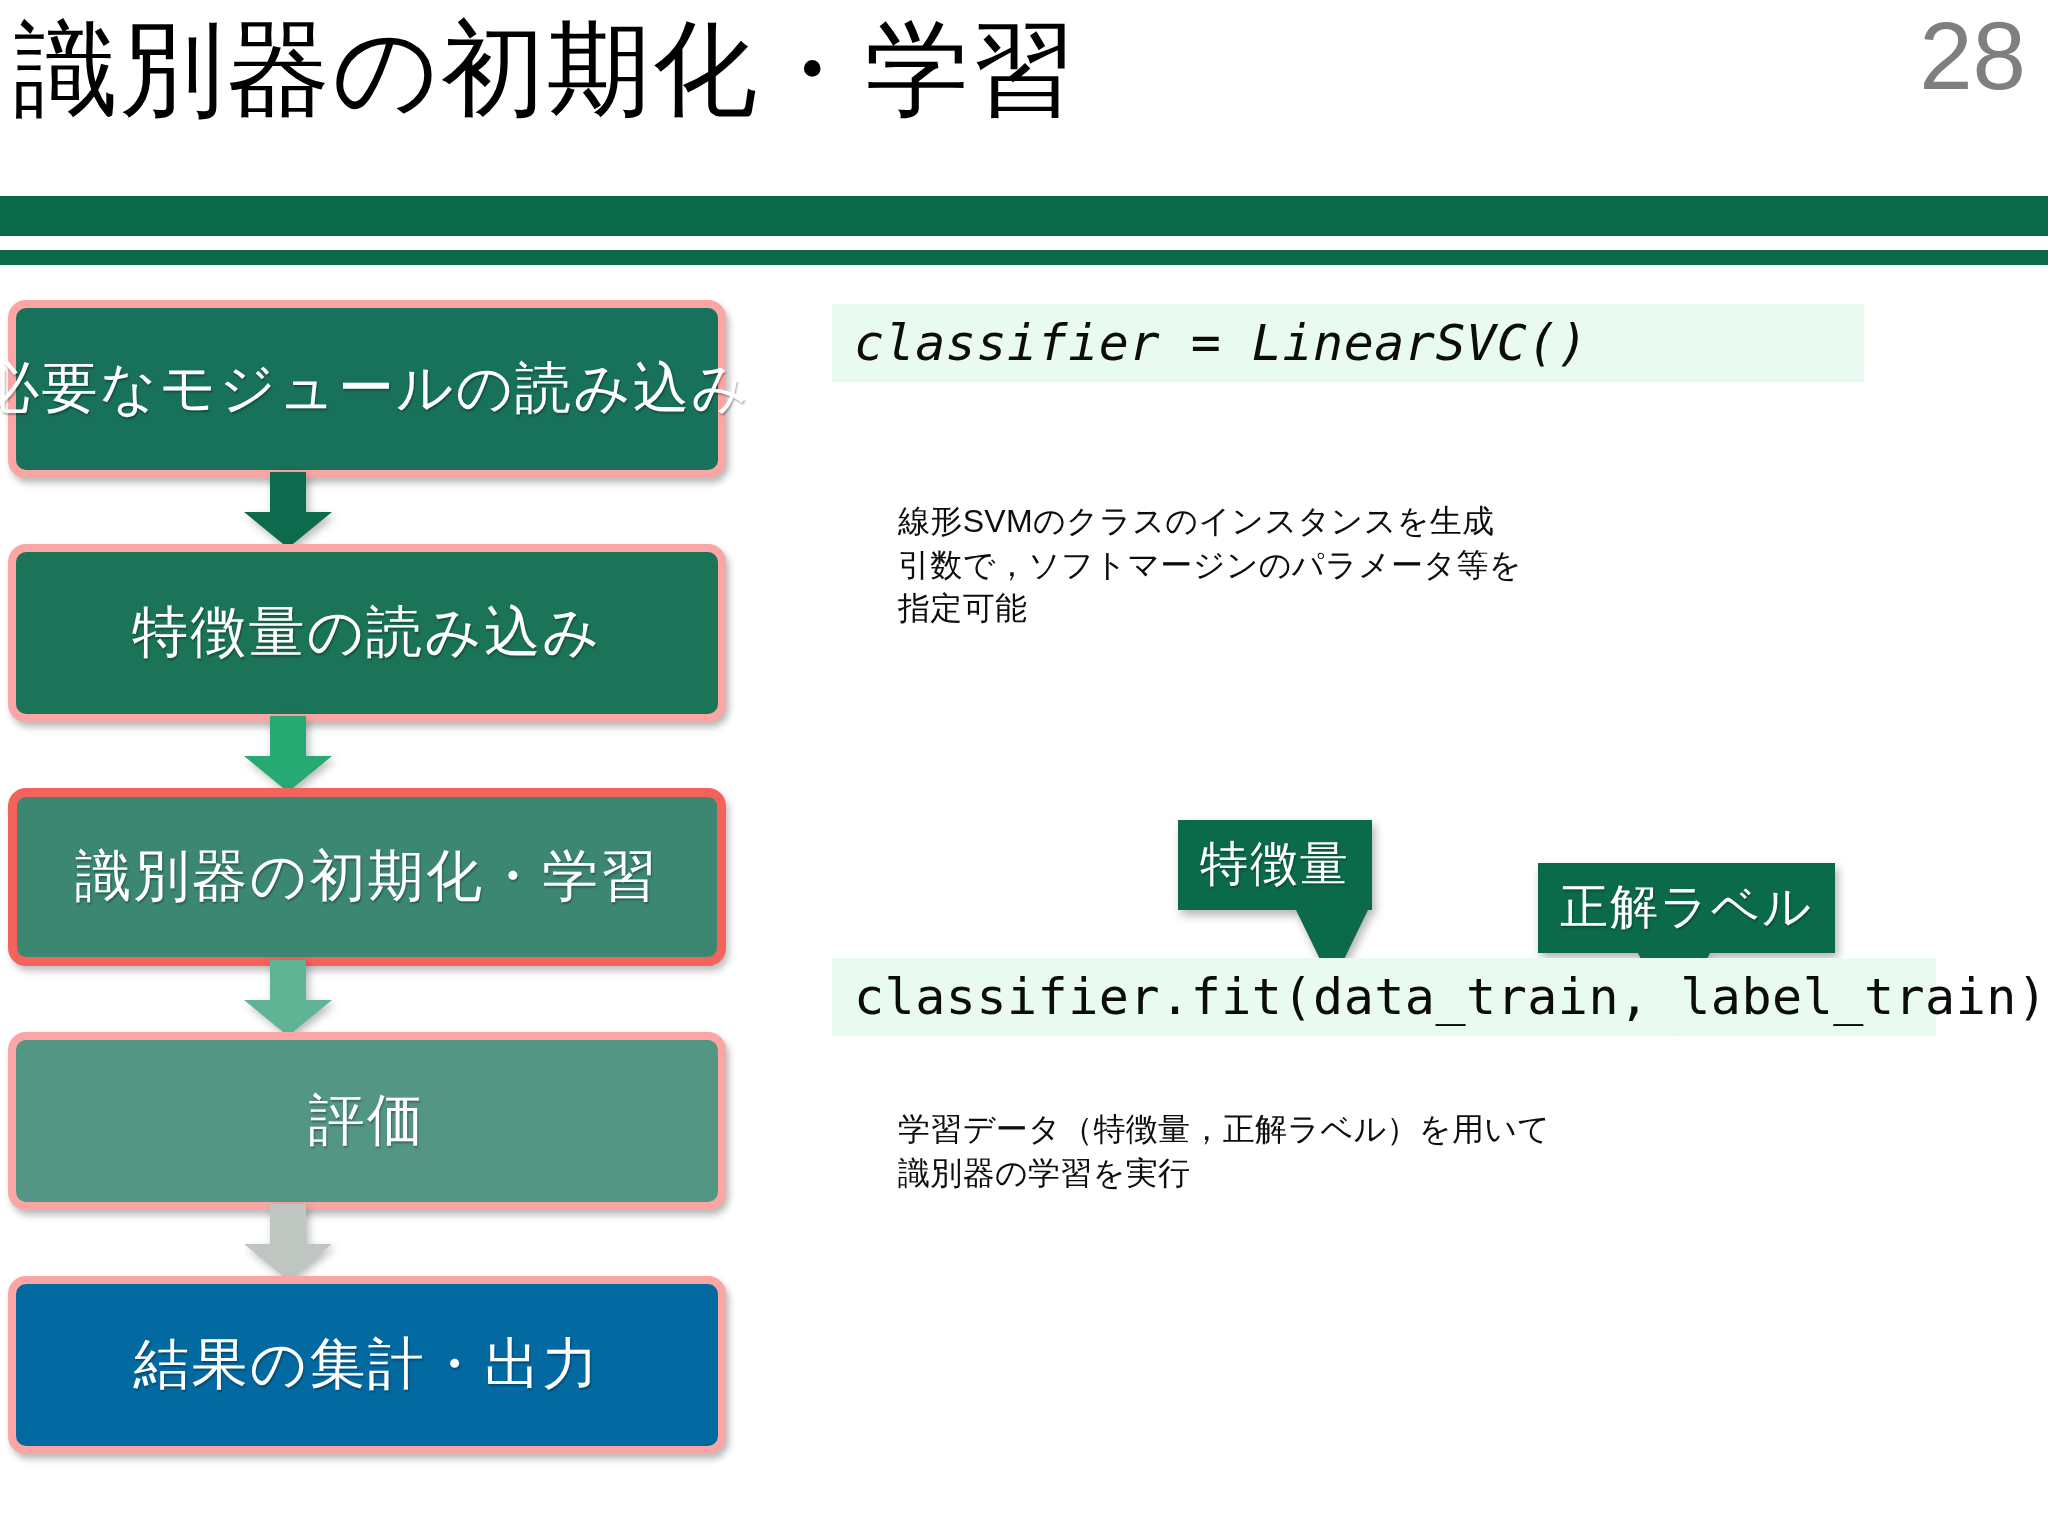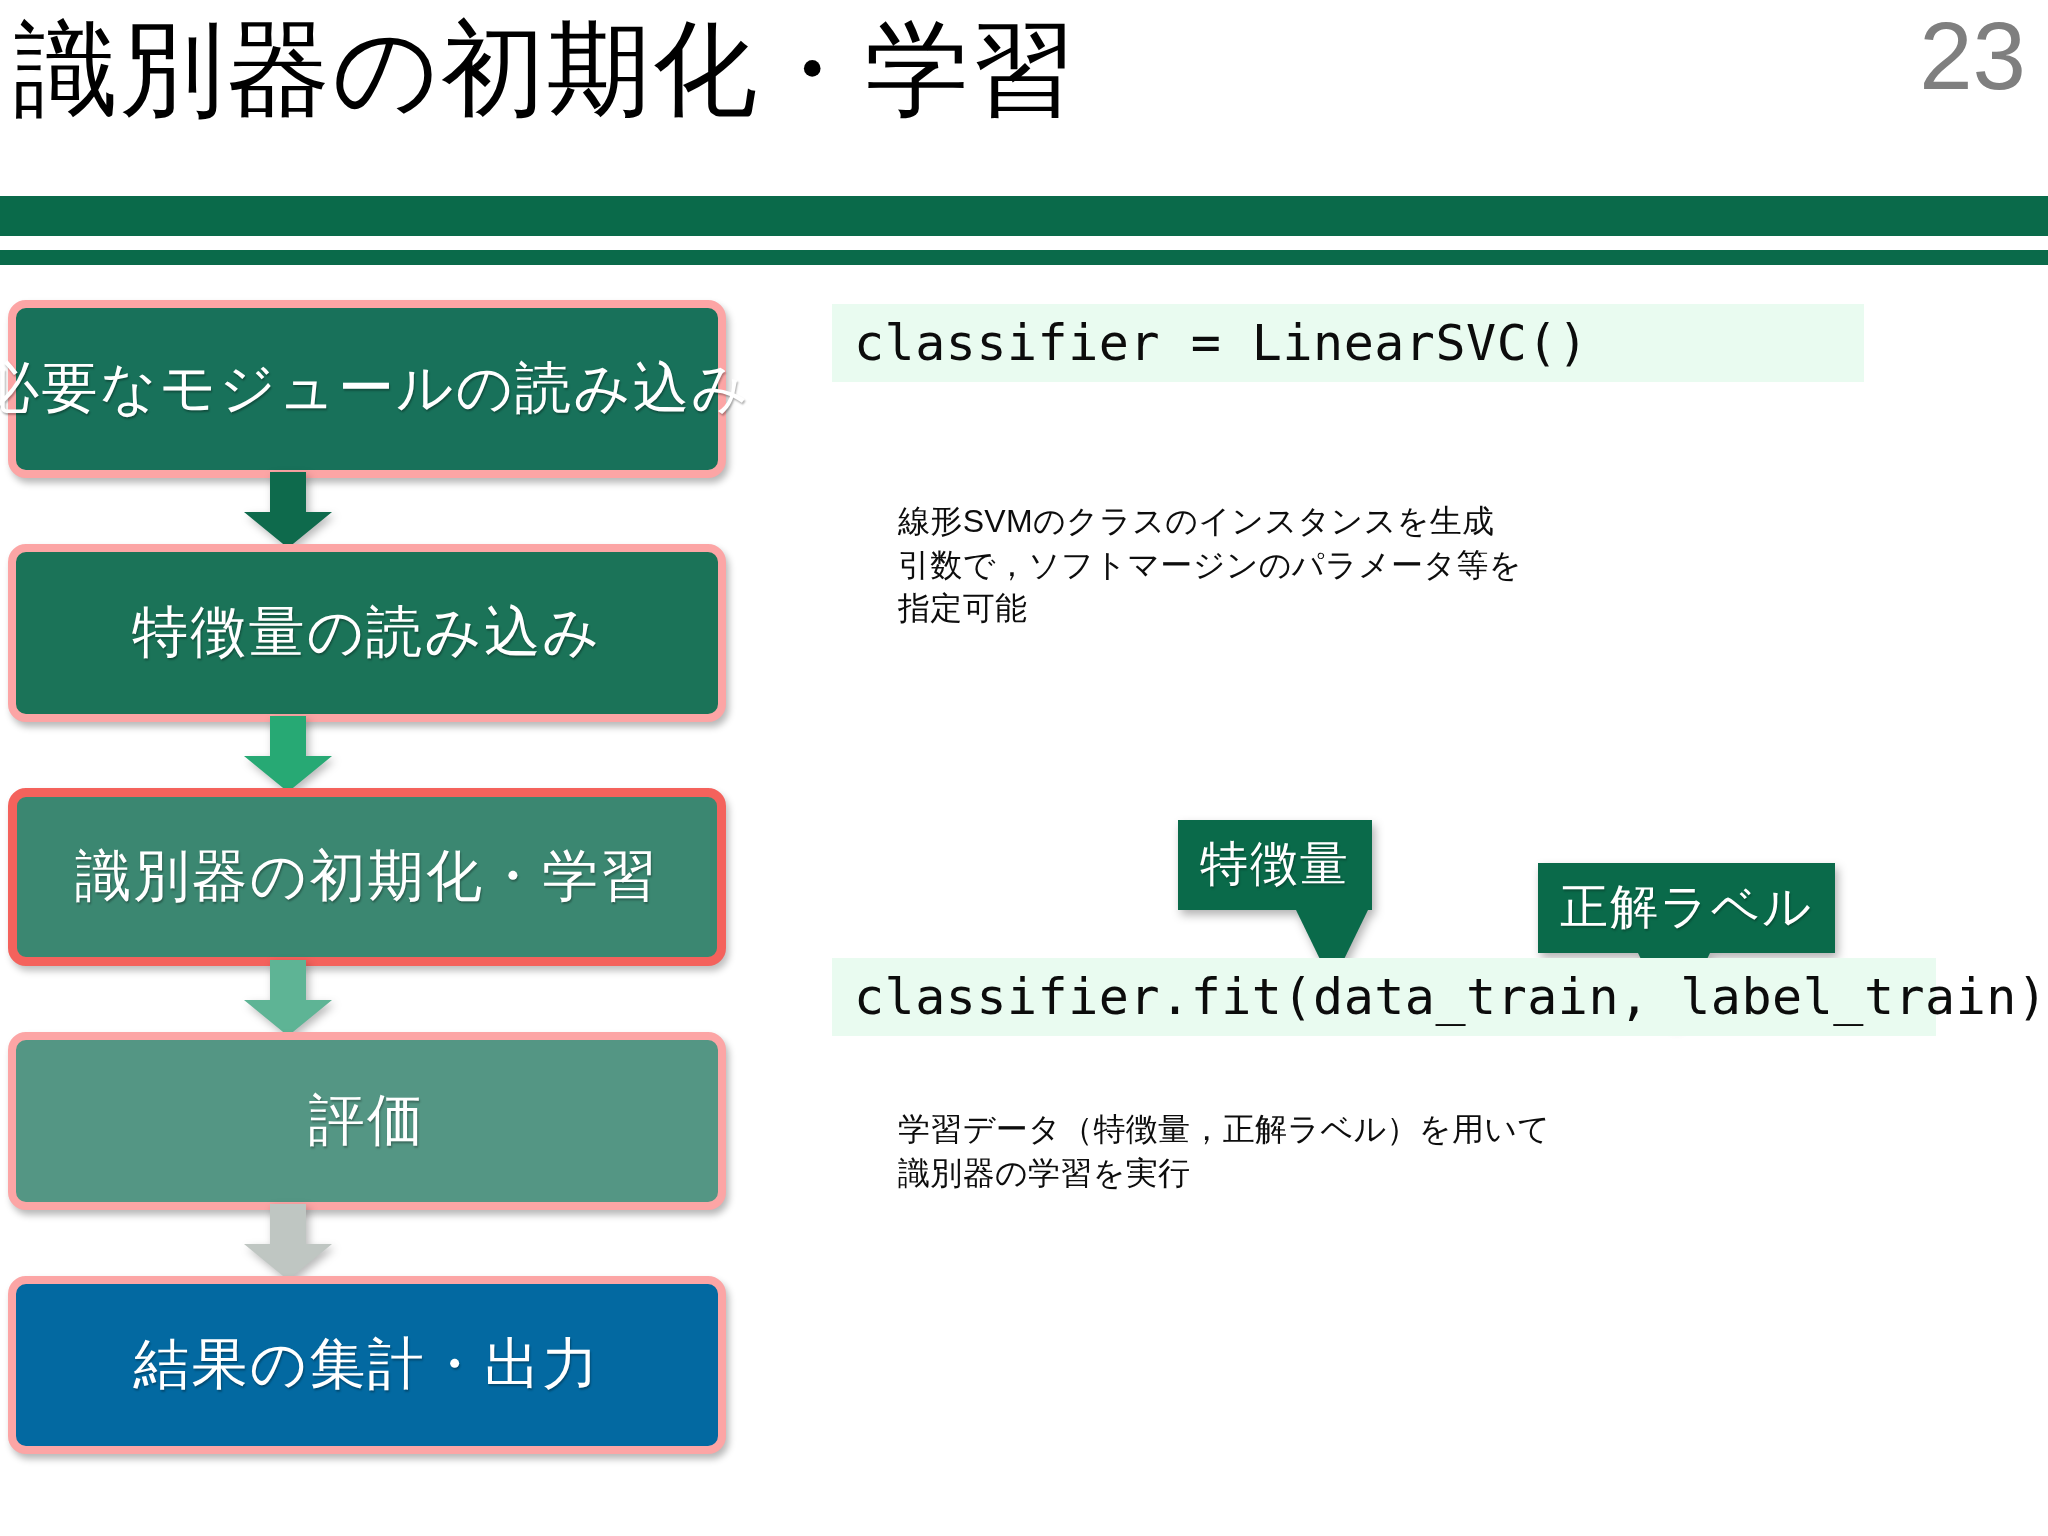--- a/index.html
+++ b/index.html
@@ -121,20 +121,21 @@
     font-size: 50px;
     color: #0c0c0c;
     white-space: pre;
     letter-spacing: 0.01em;
   }
   #code-1 {
     left: 832px;
     top: 304px;
     width: 1032px;
     height: 78px;
+    font-style: italic;
   }
   #code-2 {
     left: 832px;
     top: 958px;
     width: 1104px;
     height: 78px;
   }
 
   .desc-text {
     position: absolute;
@@ -183,21 +184,21 @@
   #callout-0 { left: 1178px; top: 820px; }
   #callout-0 .callout-tail { margin-left: 118px; }
   #callout-1 { left: 1538px; top: 820px; }
   #callout-1 .callout-tail { margin-left: 100px; }
 </style>
 </head>
 <body>
 
 <div id="slide-title">識別器の初期化・学習</div>
 
-<div id="page-number">23</div>
+<div id="page-number">28</div>
 
 <div id="rule-thick" style="background-color: rgb(10, 106, 74);"></div>
 <div id="rule-thin" style="background-color: rgb(10, 106, 74);"></div>
 
 <div id="flow">
 
   <div class="flow-box" id="box-0" style="background-color: rgb(24, 113, 90);">
     <span class="flow-label">必要なモジュールの読み込み</span>
   </div>
 

